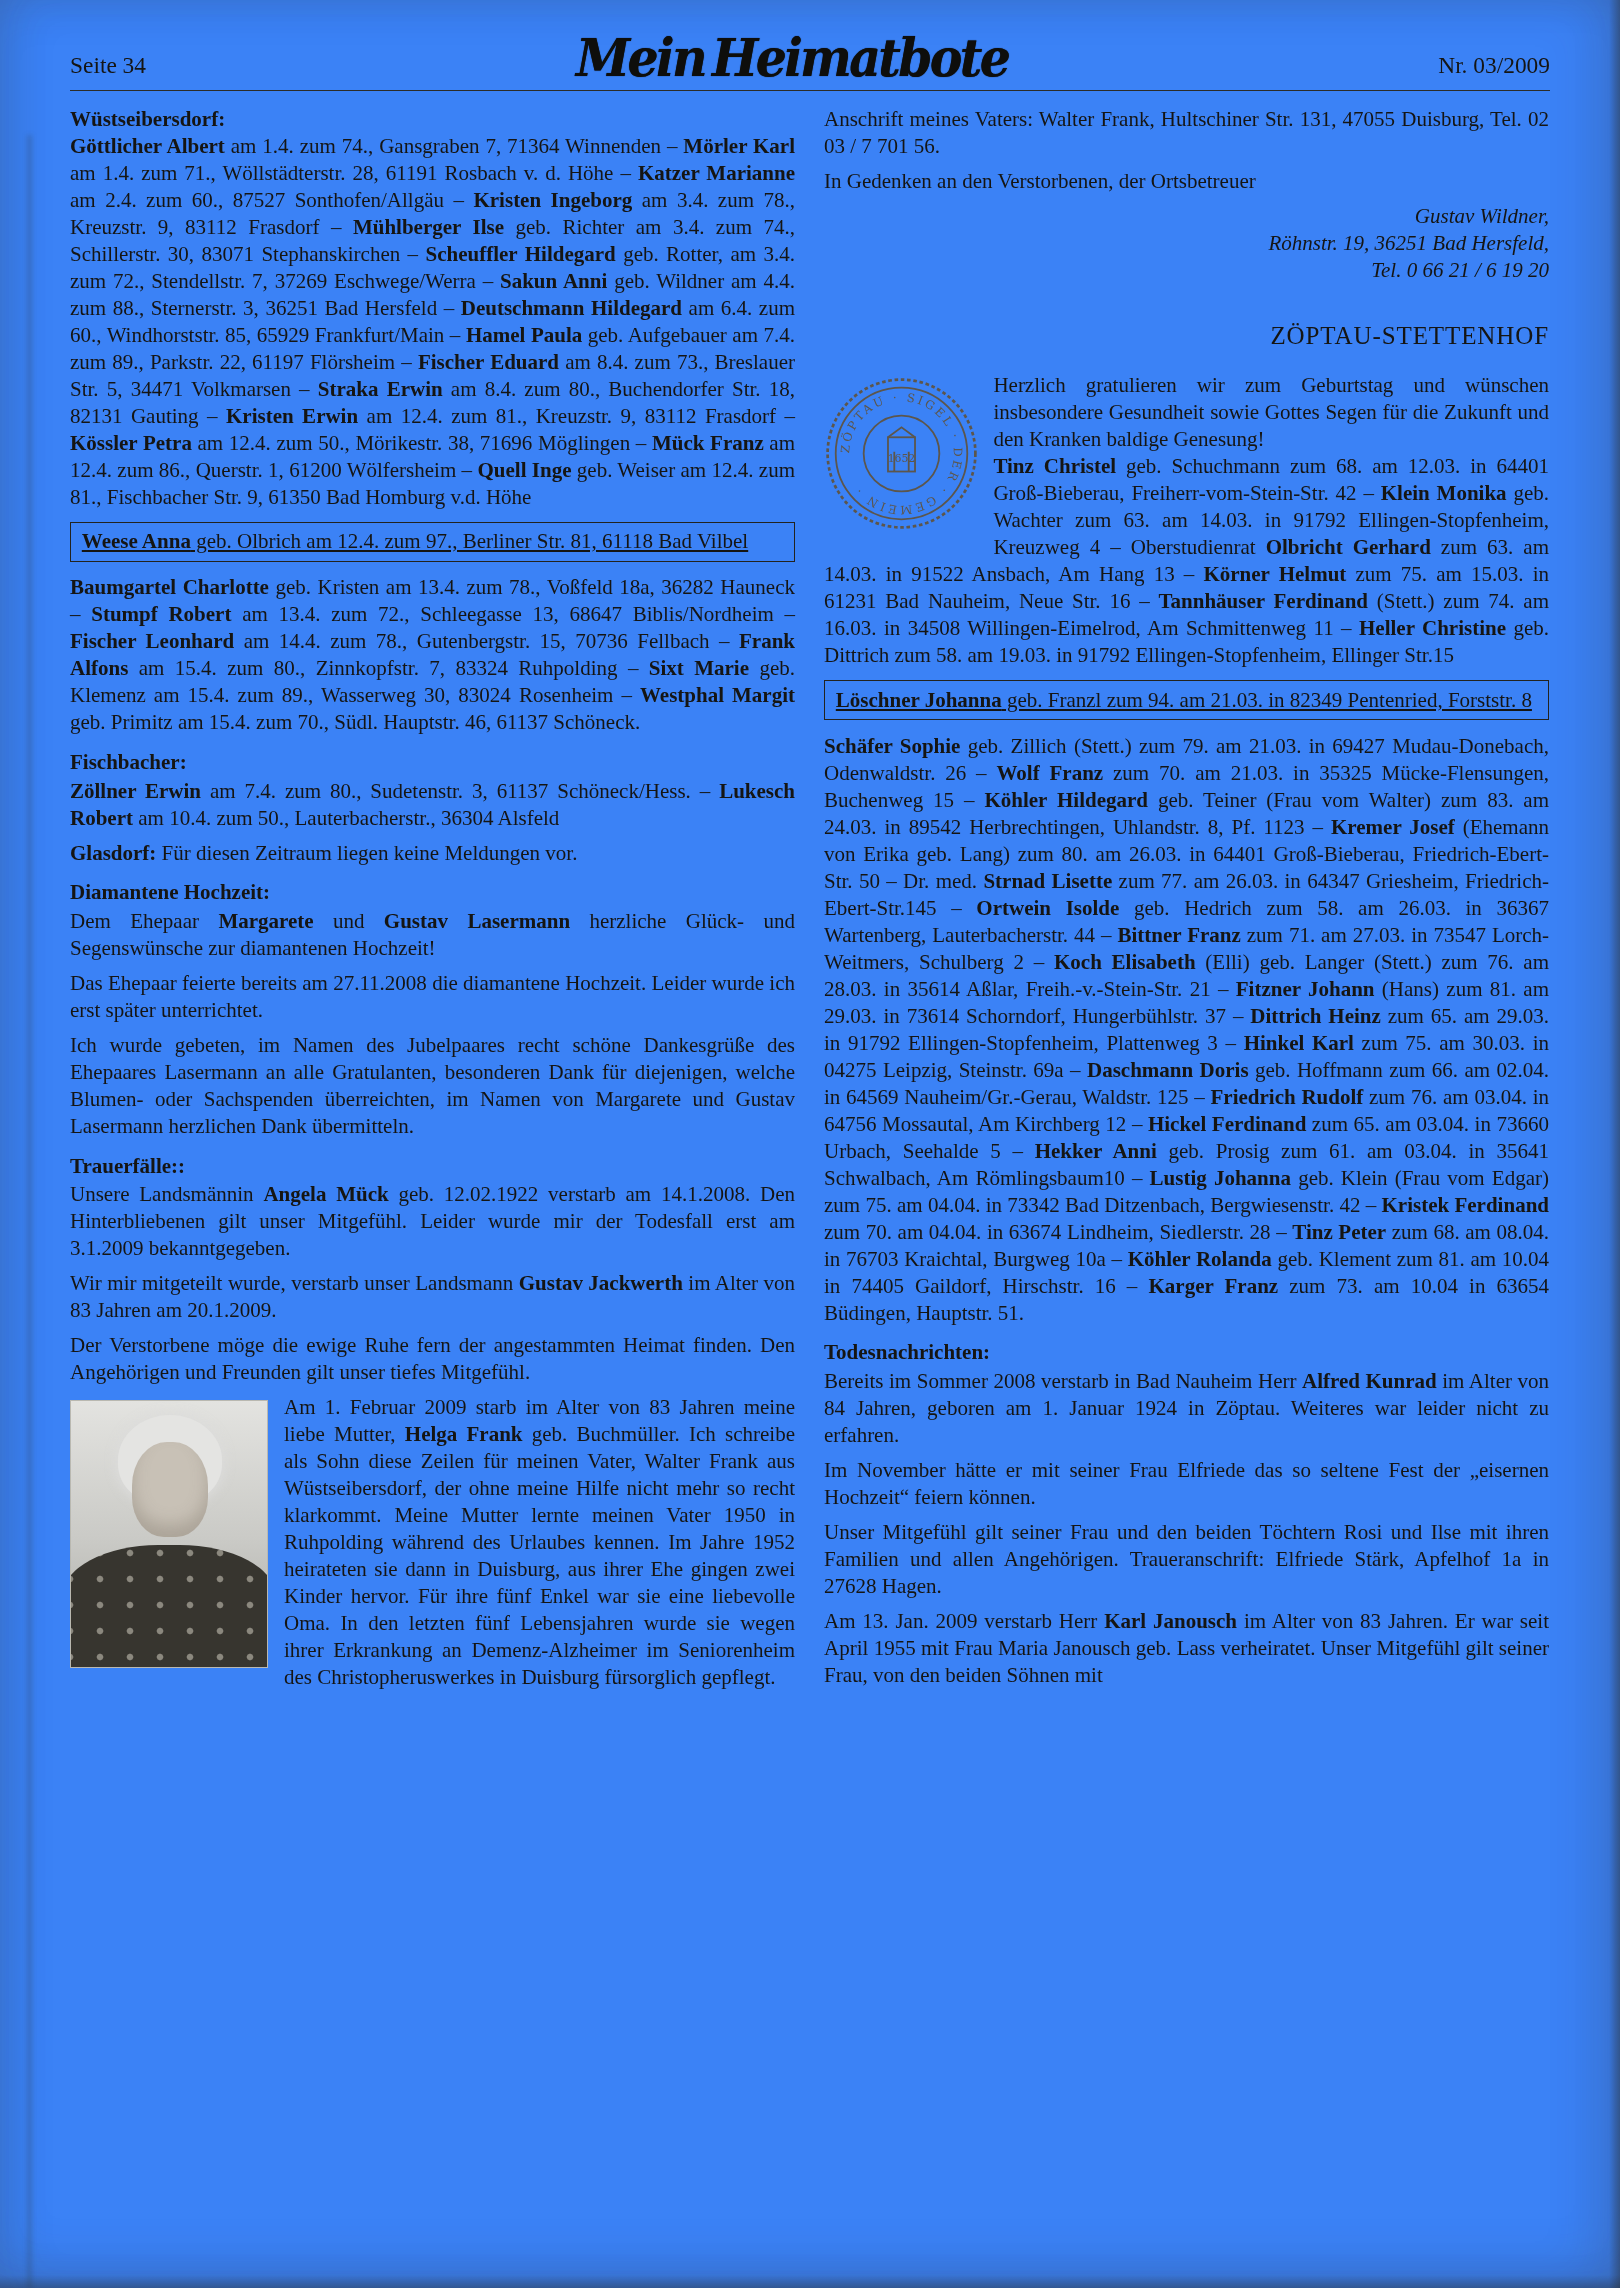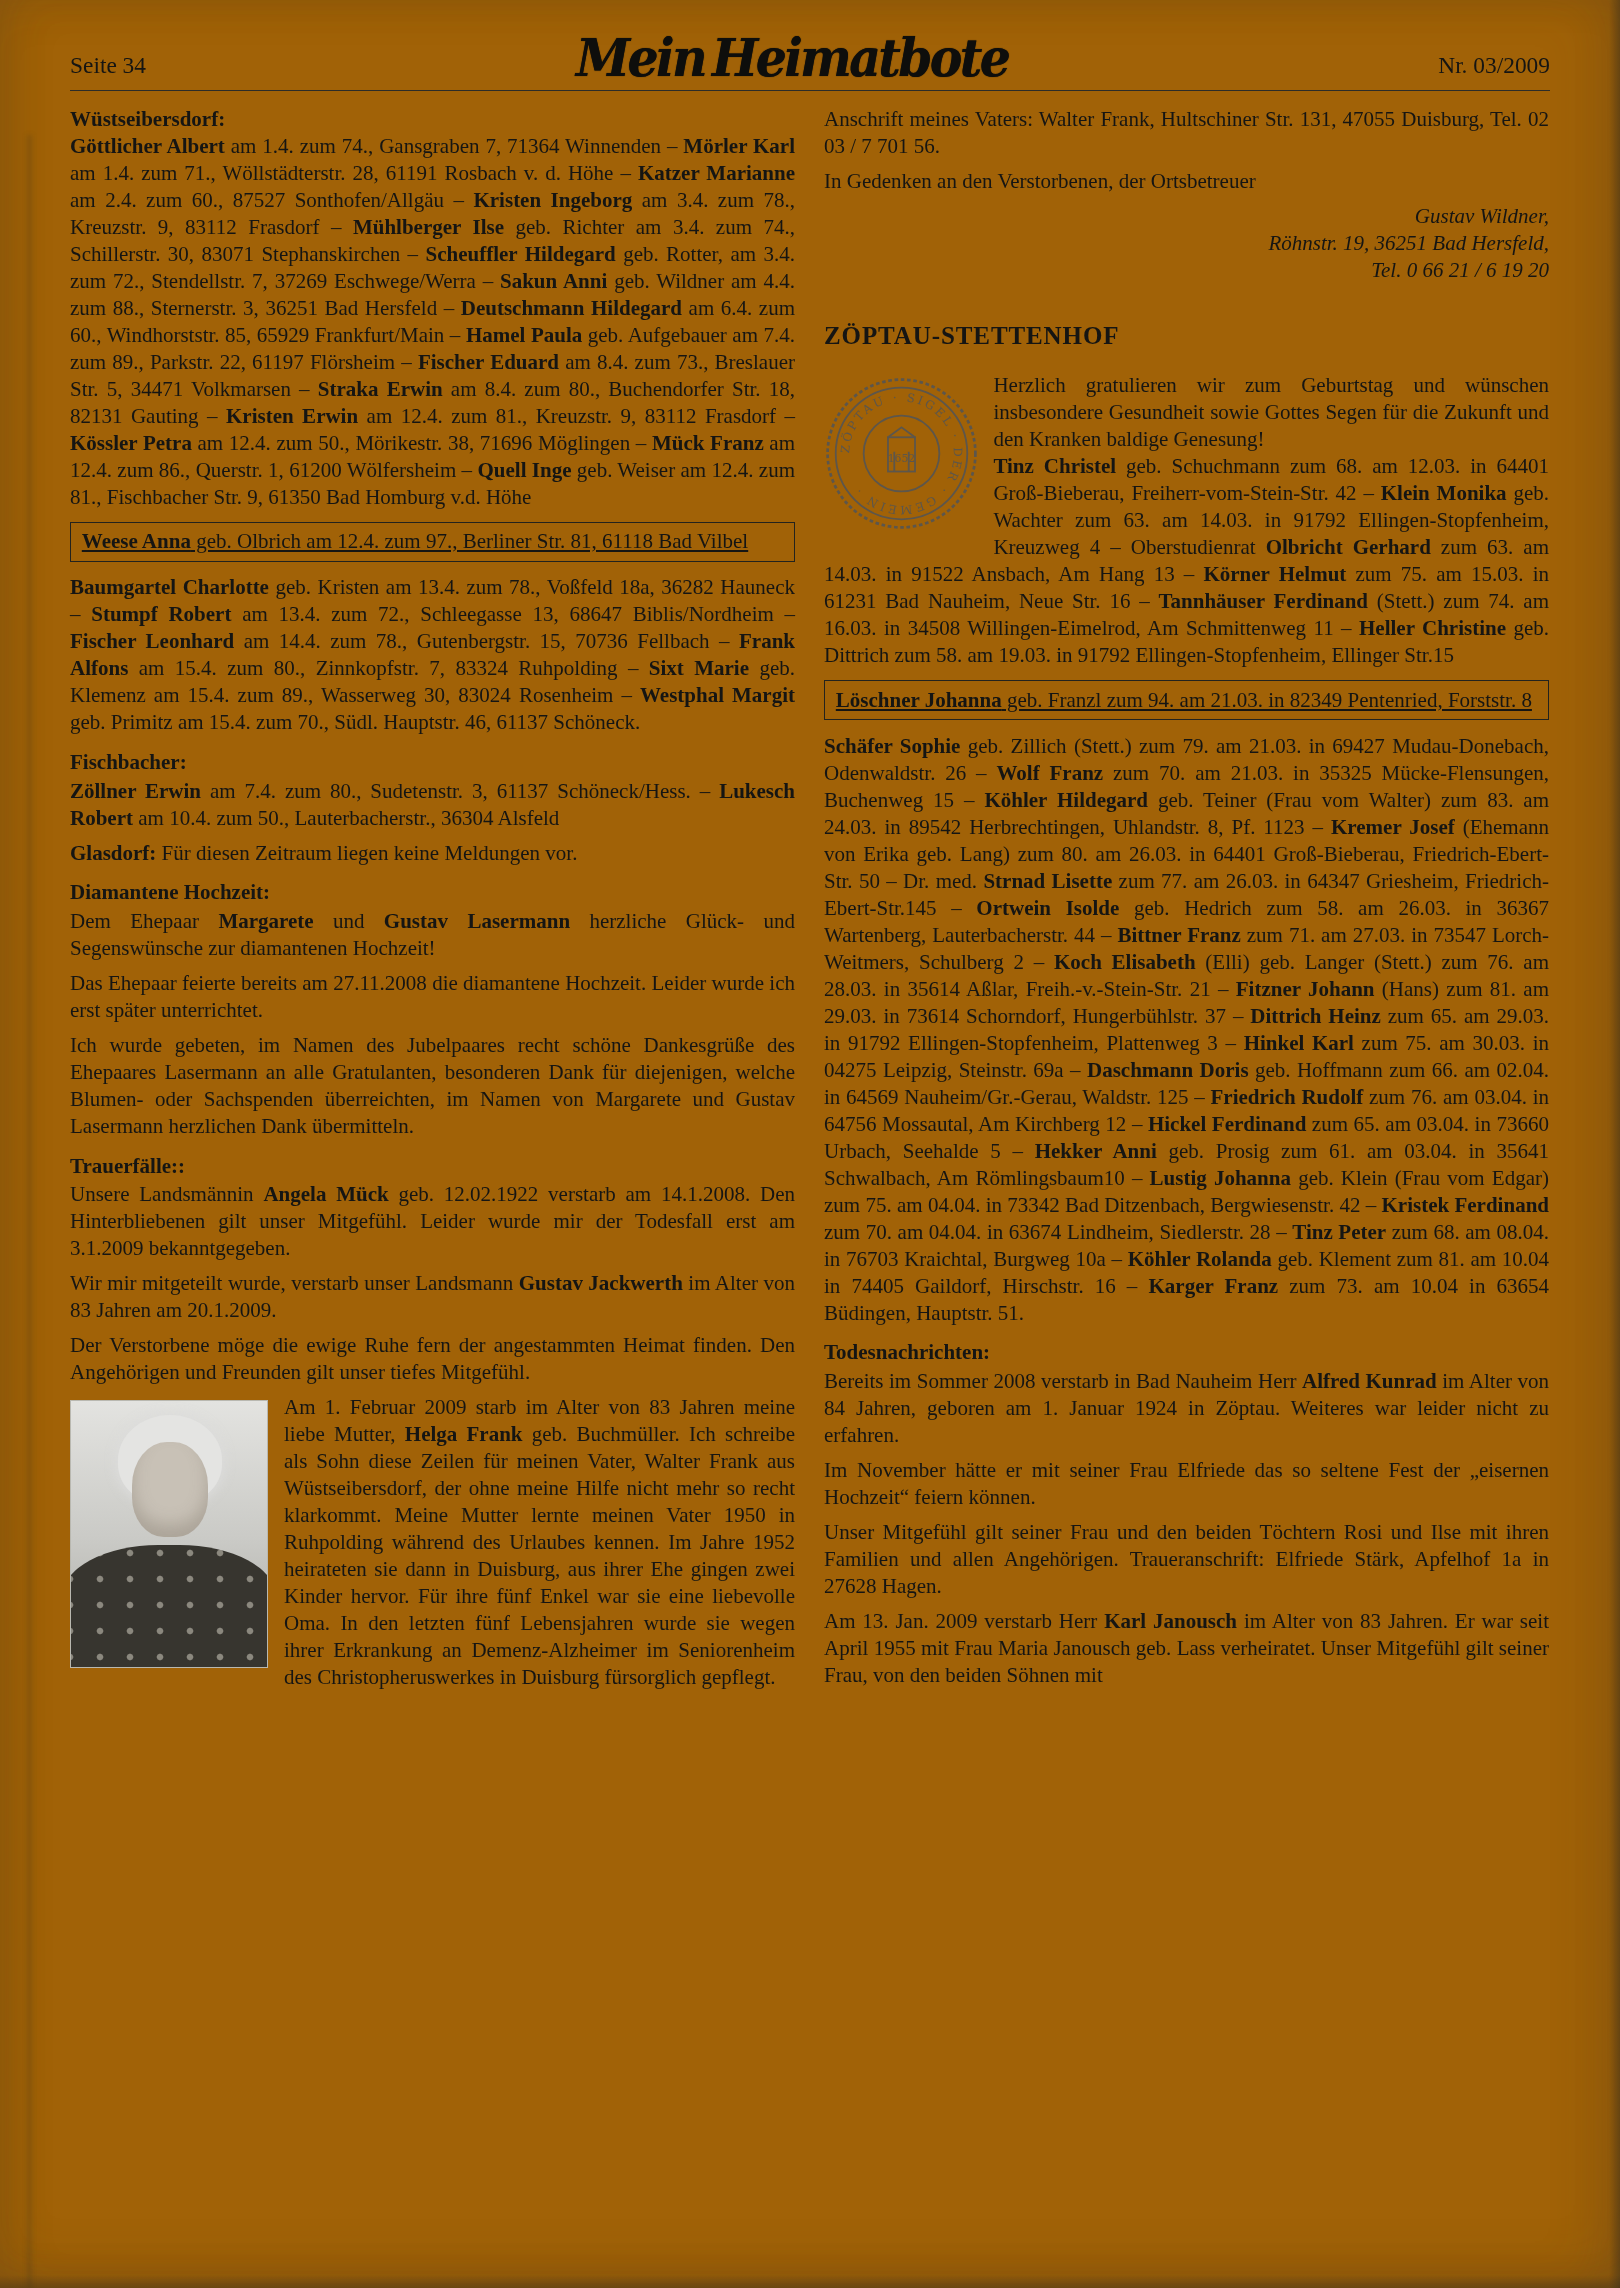--- a/index.html
+++ b/index.html
@@ -1,20 +1,20 @@
 <!DOCTYPE html>
 <html lang="de" style="font-size:14.4px"><head>
 <meta charset="utf-8">
 <title>Mein Heimatbote – Seite 34</title>
 <style>
   * { box-sizing: border-box; }
   html,body { margin:0; padding:0; background:#9a998f; }
   .page {
     position:relative; width:1620px; height:2288px; margin:0 auto;
-    background:#a16207;
+    background:#3b82f6;
     color:#151513;
     font-family:"Liberation Serif", serif;
     overflow:hidden;
     box-shadow: inset -25px 0 50px rgba(55,52,42,.14),
                 inset 0 -23.4px 50px rgba(55,52,42,.14),
                 inset 20px 0 41px rgba(55,52,42,.08);
   }
   .edge-left-line { position:absolute; left:27px; top:135px; bottom:0; width:5.4px;
     background:rgba(45,43,36,.20); filter:blur(2.7px); }
   .edge-right-shade { position:absolute; right:0; top:0; bottom:0; width:10.8px;
@@ -37,21 +37,21 @@
   .col { position:absolute; top:106px; width:725px;
     font-size:21px; line-height:27px; text-align:justify;
     hyphens:auto; -webkit-hyphens:auto; }
   .col-left  { left:70px; }
   .col-right { left:824px; }
 
   .para       { margin:0 0 8px; }
   .bold-line  { font-weight:bold; margin:0; text-align:left; }
   .heading    { font-weight:bold; margin:12.6px 0 1.8px; text-align:left; }
   .boxed      { border:1.8px solid #23231e; padding:5.4px 10.8px; margin:10.8px 0 12.6px;text-decoration:underline; }
-  .center-heading { text-align:left; font-weight:bold; font-size:25px;
+  .center-heading { text-align:right; font-weight:normal; font-size:25px;
     letter-spacing:0.9px; margin:38px 0 23.4px; }
   .sig { text-align:right; font-style:italic; margin:0 0 10.8px; }
 
   .media-para { display:flow-root; }
 
   .photo { float:left; width:198px; height:268px; margin:5.4px 16px 3.6px 0;
     position:relative; overflow:hidden; border:0.9px solid #b9b8b0;
     background:linear-gradient(180deg,#e3e3e0 0%,#cacac6 52%,#a8a8a3 100%); }
   .ph-hair { position:absolute; top:14.4px; left:47px; width:104px; height:90px;
     border-radius:50% 50% 45% 45%; background:#e4e4e2;

